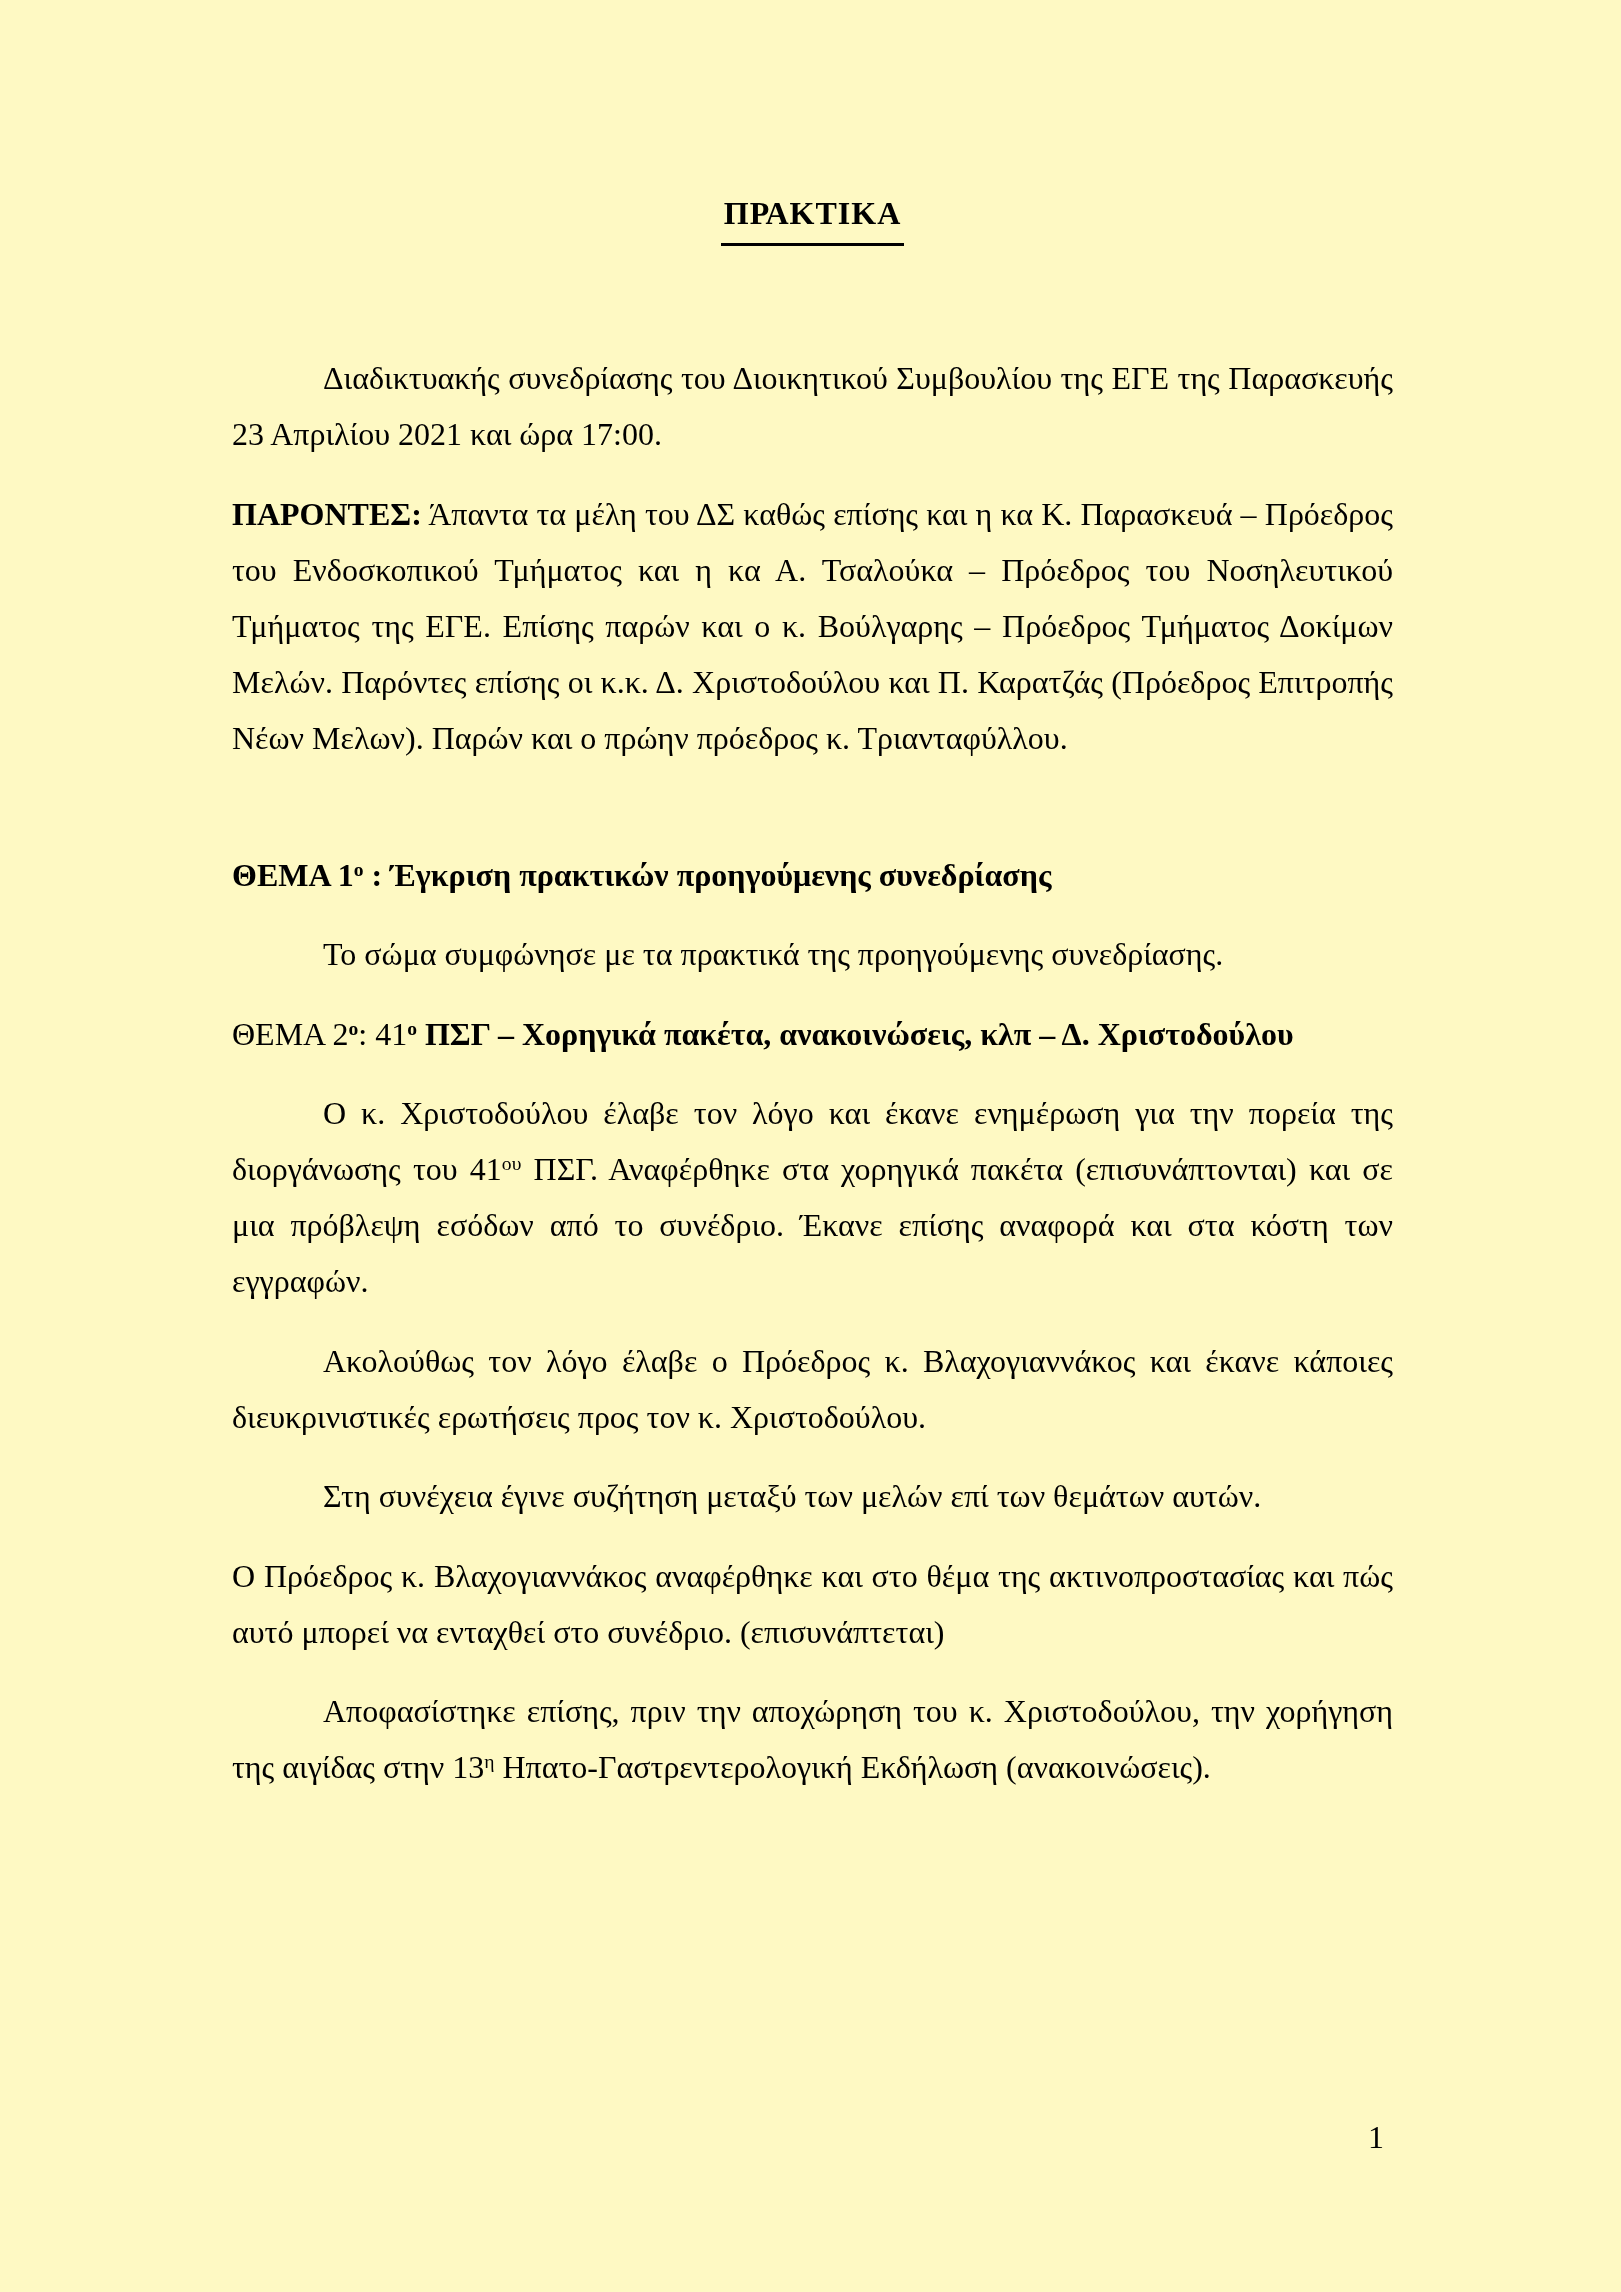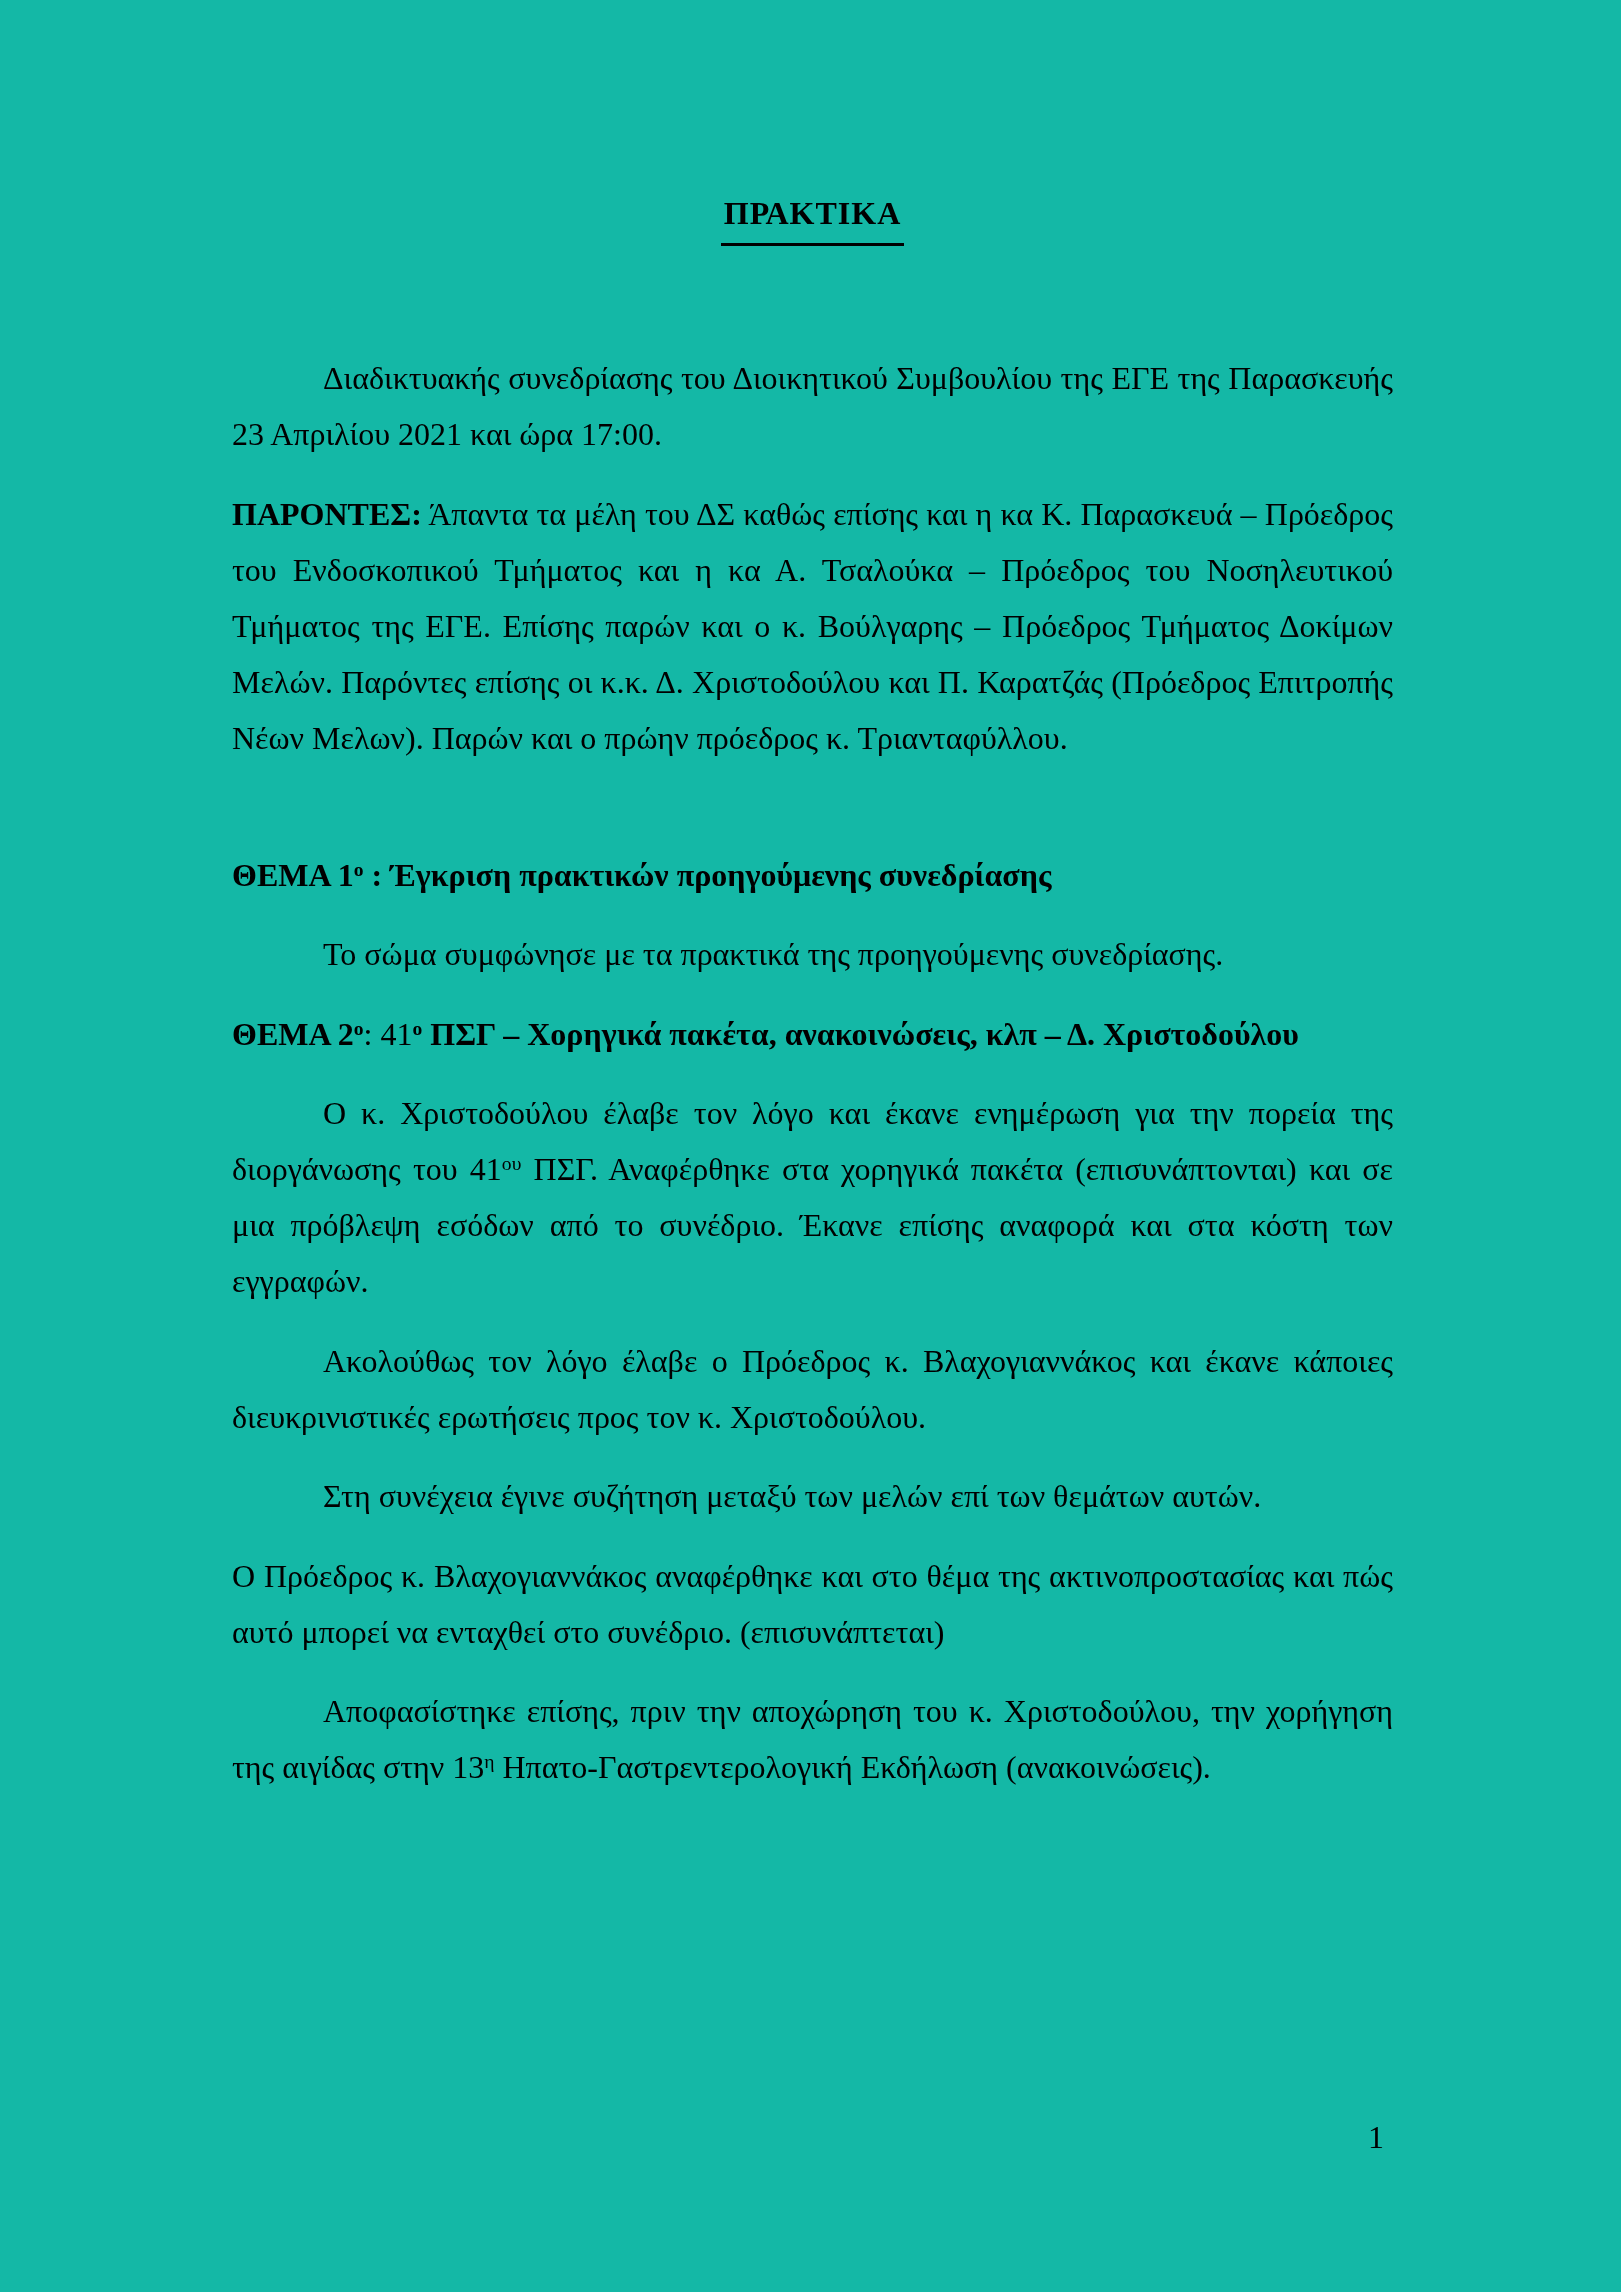--- a/index.html
+++ b/index.html
@@ -4,21 +4,21 @@
 <style>
   html, body {
     margin: 0;
     padding: 0;
     background: #ffffff;
   }
   .page {
     position: relative;
     width: 1621px;
     height: 2293px;
-    background: #14b8a6;
+    background: #fef9c3;
     color: #000000;
     font-family: "Liberation Serif", "DejaVu Serif", serif;
     overflow: hidden;
   }
   .content {
     position: absolute;
     left: 232px;
     top: 185px;
     width: 1161px;
   }
@@ -68,21 +68,21 @@
 <div class="page">
   <div class="content">
     <h1 class="doc-title">
       <span class="title-text">ΠΡΑΚΤΙΚΑ</span>
     </h1>
     <div id="doc-body">
         <p class="para indent"><span>Διαδικτυακής συνεδρίασης του Διοικητικού Συμβουλίου της ΕΓΕ της Παρασκευής 23 Απριλίου 2021 και ώρα 17:00.</span></p>
         <p class="para"><span style="font-weight: bold;">ΠΑΡΟΝΤΕΣ:</span><span> Άπαντα τα μέλη του ΔΣ καθώς επίσης και η κα Κ. Παρασκευά – Πρόεδρος του Ενδοσκοπικού Τμήματος και η κα Α. Τσαλούκα – Πρόεδρος του Νοσηλευτικού Τμήματος της ΕΓΕ. Επίσης παρών και ο κ. Βούλγαρης – Πρόεδρος Τμήματος Δοκίμων Μελών. Παρόντες επίσης οι κ.κ. Δ. Χριστοδούλου και Π. Καρατζάς (Πρόεδρος Επιτροπής Νέων Μελων). Παρών και ο πρώην πρόεδρος κ. Τριανταφύλλου.</span></p>
         <p class="para heading space-before"><span style="font-weight: bold;">ΘΕΜΑ 1</span><sup style="font-weight: bold;">ο</sup><span style="font-weight: bold;"> : Έγκριση πρακτικών προηγούμενης συνεδρίασης</span></p>
         <p class="para indent"><span>Το σώμα συμφώνησε με τα πρακτικά της προηγούμενης συνεδρίασης.</span></p>
-        <p class="para heading"><span style="font-weight: bold;">ΘΕΜΑ 2</span><sup style="font-weight: bold;">ο</sup><span style="font-weight: normal;">: 41</span><sup style="font-weight: bold;">ο</sup><span style="font-weight: bold;"> ΠΣΓ – Χορηγικά πακέτα, ανακοινώσεις, κλπ – Δ. Χριστοδούλου</span></p>
+        <p class="para heading"><span style="font-weight: normal;">ΘΕΜΑ 2</span><sup style="font-weight: bold;">ο</sup><span style="font-weight: normal;">: 41</span><sup style="font-weight: bold;">ο</sup><span style="font-weight: bold;"> ΠΣΓ – Χορηγικά πακέτα, ανακοινώσεις, κλπ – Δ. Χριστοδούλου</span></p>
         <p class="para indent"><span>Ο κ. Χριστοδούλου έλαβε τον λόγο και έκανε ενημέρωση για την πορεία της διοργάνωσης του 41</span><sup>ου</sup><span> ΠΣΓ. Αναφέρθηκε στα χορηγικά πακέτα (επισυνάπτονται) και σε μια πρόβλεψη εσόδων από το συνέδριο. Έκανε επίσης αναφορά και στα κόστη των εγγραφών.</span></p>
         <p class="para indent"><span>Ακολούθως τον λόγο έλαβε ο Πρόεδρος κ. Βλαχογιαννάκος και έκανε κάποιες διευκρινιστικές ερωτήσεις προς τον κ. Χριστοδούλου.</span></p>
         <p class="para indent"><span>Στη συνέχεια έγινε συζήτηση μεταξύ των μελών επί των θεμάτων αυτών.</span></p>
         <p class="para"><span>Ο Πρόεδρος κ. Βλαχογιαννάκος αναφέρθηκε και στο θέμα της ακτινοπροστασίας και πώς αυτό μπορεί να ενταχθεί στο συνέδριο. (επισυνάπτεται)</span></p>
         <p class="para indent"><span>Αποφασίστηκε επίσης, πριν την αποχώρηση του κ. Χριστοδούλου, την χορήγηση της αιγίδας στην 13</span><sup>η</sup><span> Ηπατο-Γαστρεντερολογική Εκδήλωση (ανακοινώσεις).</span></p>
       </div>
   </div>
   <div class="page-number">1</div>
 </div>
 

